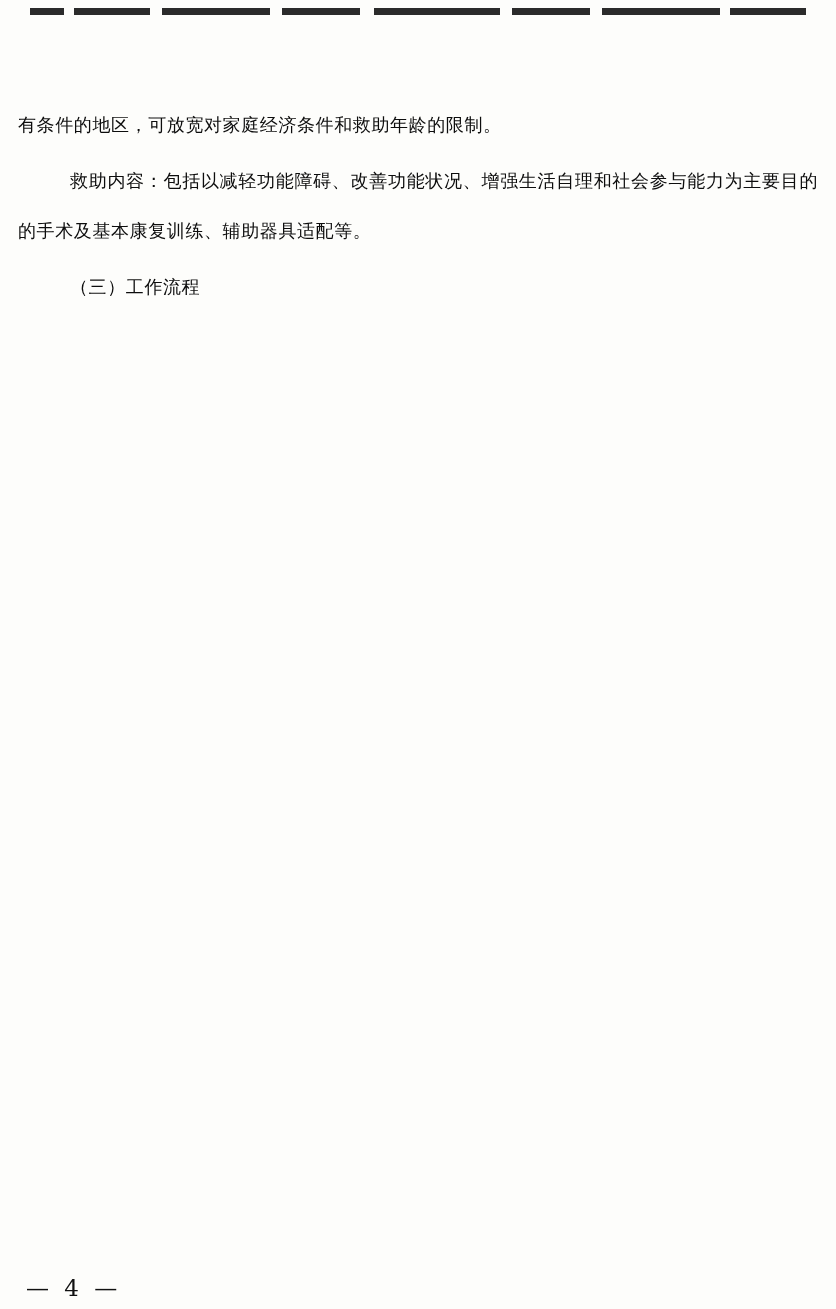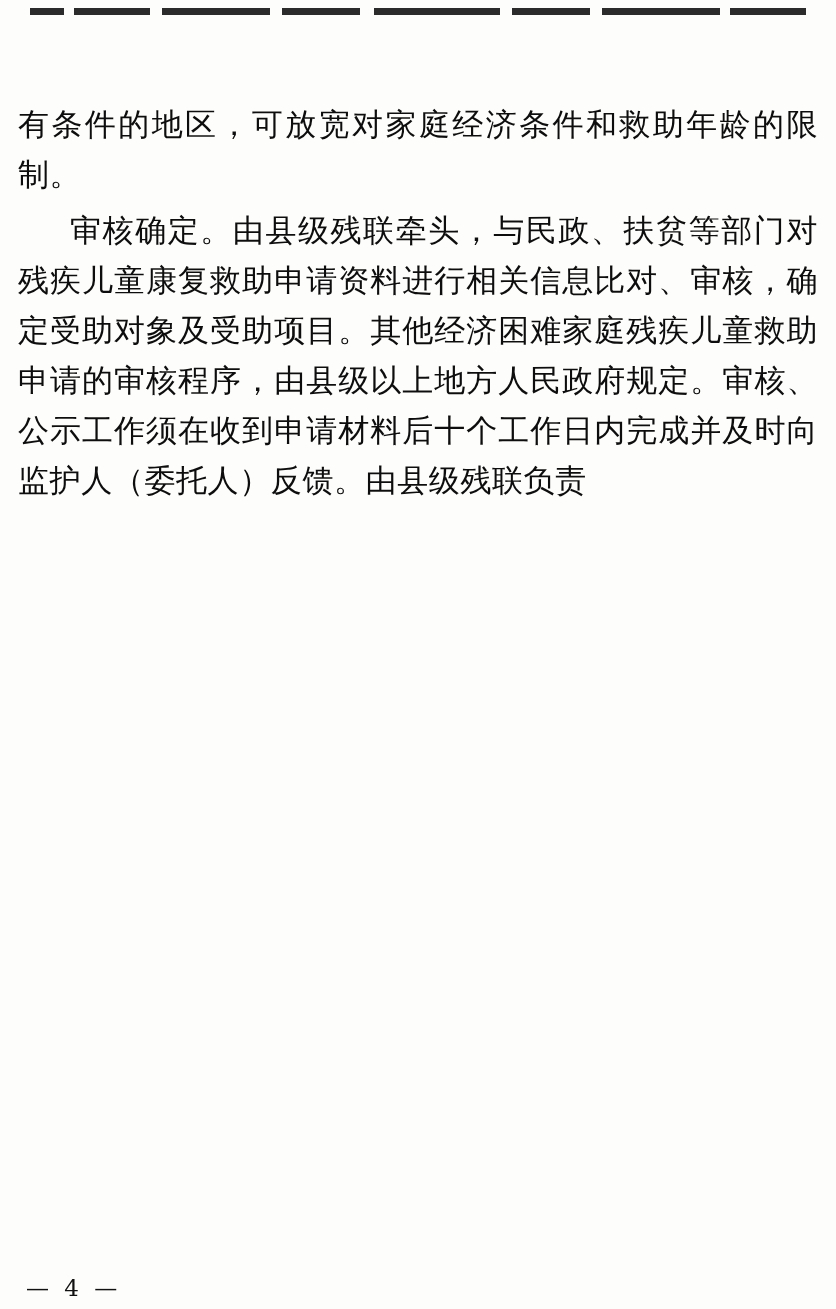--- a/index.html
+++ b/index.html
@@ -50,21 +50,21 @@
     filter: blur(0.4px);
   }
   .body-text {
     position: absolute;
     left: 18px;
     top: 100px;
     width: 800px;
   }
   p.para {
     margin: 0 0 6px 0;
-    font-size: 31px;
+    font-size: 18px;
     line-height: 50px;
     letter-spacing: 0.6px;
     text-align: justify;
     text-justify: inter-ideograph;
     color: #0d0d0d;
     font-family: Liberation Sans, sans-serif;
     text-indent: 0;
   }
   p.indent2 {
     text-indent: 52px;
@@ -85,18 +85,19 @@
 </style>
 </head>
 <body>
 
 <div class="page">
 
   <div class="top-rule"></div>
 
   <div class="body-text">
     <p class="para">有条件的地区，可放宽对家庭经济条件和救助年龄的限制。</p>
-    <p class="para indent2">审核确定。由县级残联牵头，与民政、扶贫等部门对残疾儿童康复救助申请资料进行相关信息比对、审核，确定受助对象及受助项目。其他经济困难家庭残疾儿童救助申请的审核程序，由县级以上地方人民政府规定。审核、公示工作须在收到申请材料后十个工作日内完成并及时向监护人（委托人）反馈。由县级残联负责</p>
+    <p class="para indent2">救助内容：包括以减轻功能障碍、改善功能状况、增强生活自理和社会参与能力为主要目的的手术及基本康复训练、辅助器具适配等。</p>
+    <p class="para heading">（三）工作流程</p>
   </div>
 
   <div class="page-number">— 4 —</div>
 
 </div>
 
 </body></html>

